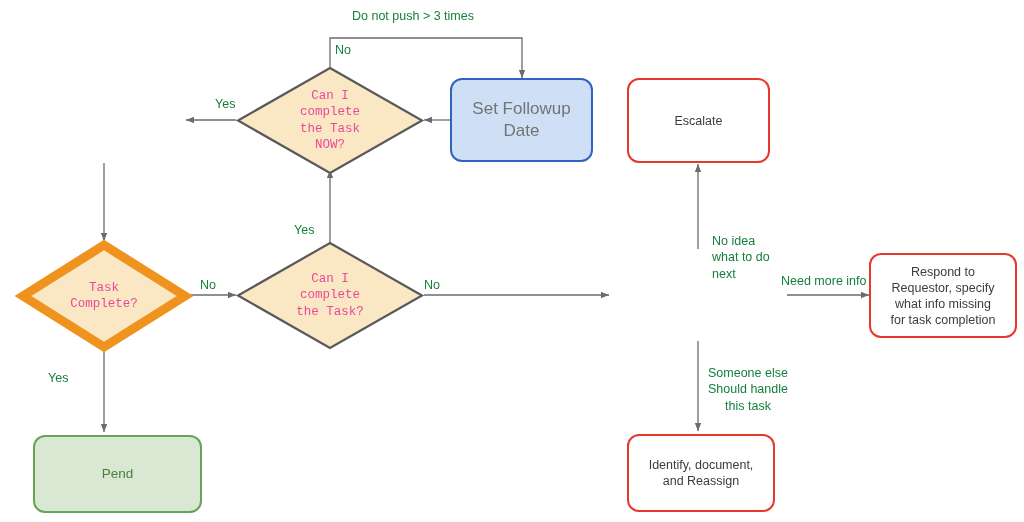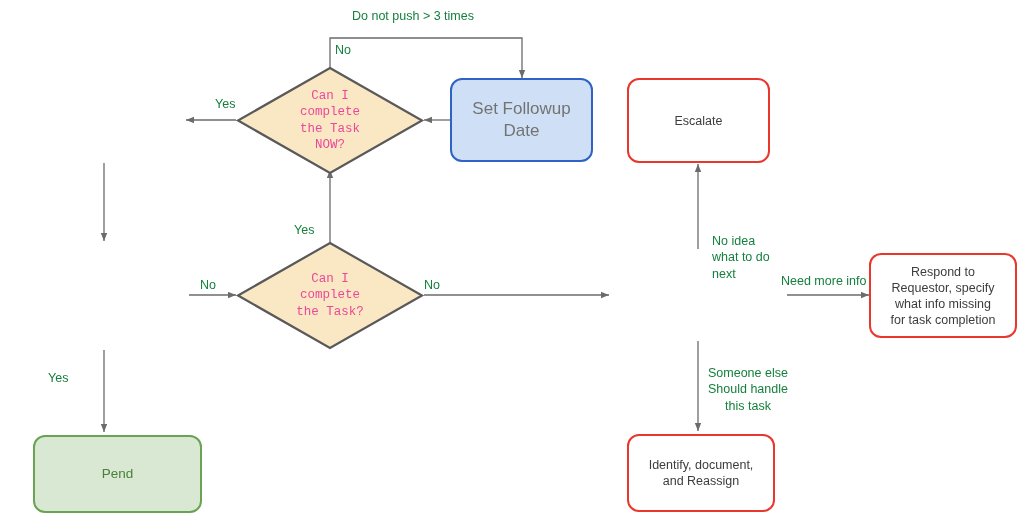--- a/index.html
+++ b/index.html
@@ -164,20 +164,27 @@
 
   <div class="node rbox blue" style="left:450px; top:78px; width:143px; height:84px; padding:0 8px; white-space:pre-line;">
     <span style="white-space:pre-line;">Set Followup
 Date</span>
   </div>
 
   <div class="node rbox red" style="left:627px; top:78px; width:143px; height:85px; padding:4px 8px;">
     <span>Escalate</span>
   </div>
 
+  <div class="diamond-wrap" style="left:18px; top:240px; width:172px; height:112px;">
+    <svg width="172" height="112" viewBox="0 0 172 112">
+      <polygon points="86,5 167,56 86,107 5,56" fill="#fae7c3" stroke="#f0921e" stroke-width="9"></polygon>
+    </svg>
+    <div class="diamond-label" style="white-space:pre-line;">Task
+Complete?</div>
+  </div>
 
   <div class="diamond-wrap" style="left:236px; top:241px; width:188px; height:109px;">
     <svg width="188" height="109" viewBox="0 0 188 109">
       <polygon points="94,2 186,54.5 94,107 2,54.5" fill="#fae7c3" stroke="#595959" stroke-width="2.2"></polygon>
     </svg>
     <div class="diamond-label" style="white-space:pre-line;">Can I
 complete
 the Task?</div>
   </div>
 

